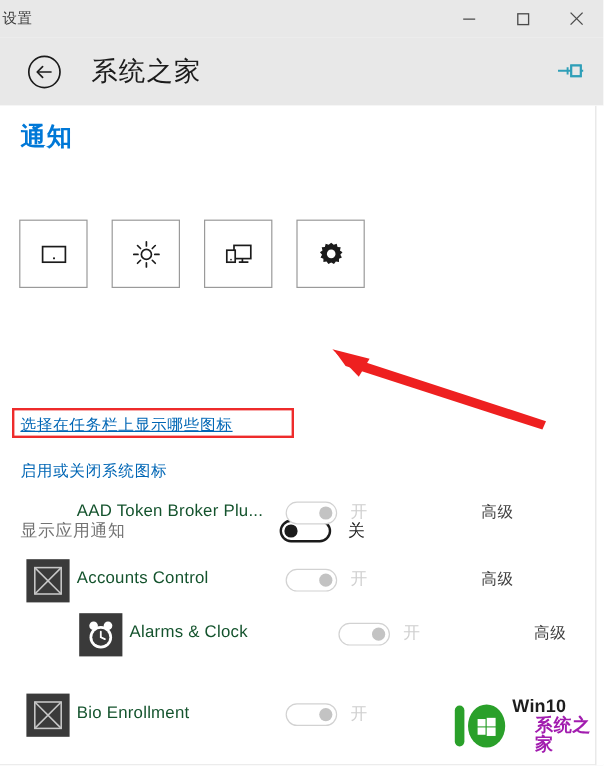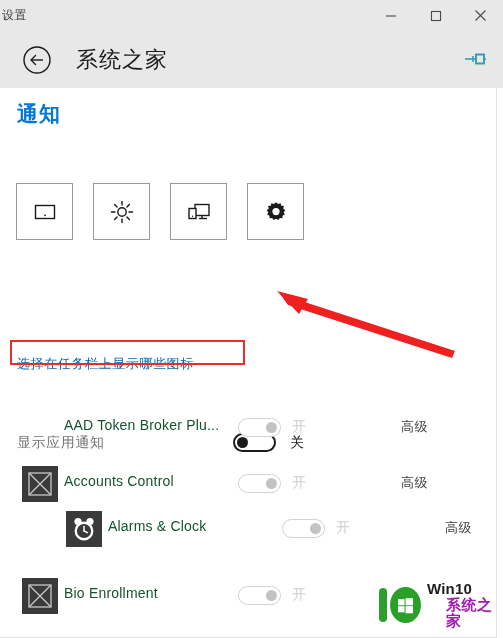--- a/index.html
+++ b/index.html
@@ -137,21 +137,21 @@
 
   
   .link {
     position: absolute;
     font-size: 13px;
     color: #0066b5;
     letter-spacing: 0.6px;
     user-select: none;
     cursor: pointer;
   }
-  .link-taskbar { left: 17px; top: 267px; }
+  .link-taskbar { left: 17px; top: 257px; text-decoration: underline; }
   .link-sysicons { left: 17px; top: 296px; }
 
   .redbox {
     position: absolute;
     left: 10px; top: 252px;
     width: 235px; height: 25px;
     border: 2px solid #ee2b2b;
     box-sizing: border-box;
     pointer-events: none;
   }
@@ -400,20 +400,21 @@
                    L13 19.8 L10.7 21.1 L9.1 19.0 L6.5 19.3 L6.5 16.7 L4.1 15.6
                    L5.4 13.3 L3.6 11.3 L5.7 9.7 L5.1 7.1 L7.7 6.8 L8.4 4.2 L10.9 5.0 Z" fill="#1b1b1b"></path>
           <circle cx="13" cy="12.6" r="3.6" fill="#ffffff"></circle>
         </svg>
       </div>
 
     </div>
 
     <div class="link link-taskbar">选择在任务栏上显示哪些图标</div>
     <div class="redbox"></div>
+    <div class="link link-sysicons">启用或关闭系统图标</div>
 
     <div class="main-toggle-row">
       <div class="main-toggle-label">显示应用通知</div>
       <div class="switch on-dark">
         <div class="knob"></div>
       </div>
       <div class="switch-state">关</div>
     </div>
 
     <div class="app-row" style="top:312px;">

